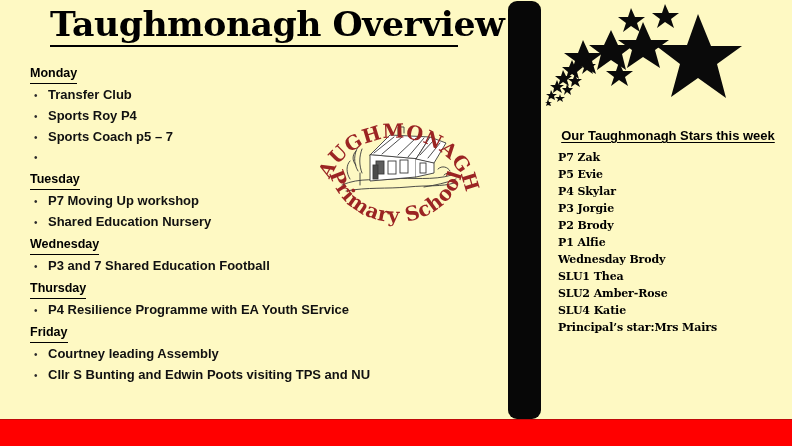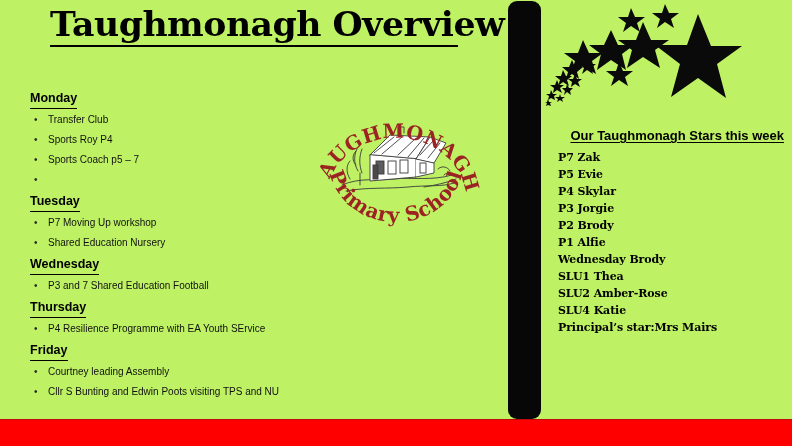--- a/index.html
+++ b/index.html
@@ -12,21 +12,21 @@
     height: 446px;
     position: relative;
     overflow: hidden;
     font-family: "Liberation Sans", sans-serif;
     -webkit-font-smoothing: antialiased;
   }
 
   .slide {
     position: absolute;
     inset: 0;
-    background: #bef264;
+    background: #fef9c3;
   }
 
   
   .slide-title {
     position: absolute;
     left: 50px;
     top: 4px;
     width: 400px;
     font-family: "DejaVu Serif", "Liberation Serif", serif;
     font-weight: 700;
@@ -39,21 +39,21 @@
     padding-bottom: 1px;
     white-space: nowrap;
     transform: scaleX(1.02);
     transform-origin: left center;
   }
 
   
   .agenda {
     position: absolute;
     left: 30px;
-    top: 88px;
+    top: 63px;
     width: 420px;
   }
   .day-heading {
     font-family: "Liberation Sans", sans-serif;
     font-weight: 700;
     font-size: 12.5px;
     line-height: 19px;
     color: #000000;
     display: inline-block;
     border-bottom: 1.5px solid #000000;
@@ -69,22 +69,22 @@
   .bullet-mark {
     width: 14px;
     flex: 0 0 14px;
     font-size: 10px;
     color: #2b2b2b;
     line-height: 20px;
     text-align: left;
   }
   .bullet-text {
     font-family: "Liberation Sans", sans-serif;
-    font-weight: 400;
-    font-size: 10px;
+    font-weight: 700;
+    font-size: 13px;
     color: #111111;
     white-space: nowrap;
   }
 
   
   .logo-badge {
     position: absolute;
     left: 312px;
     top: 103px;
     width: 168px;
@@ -119,21 +119,21 @@
     left: 548px;
     top: 128px;
     width: 240px;
   }
   .stars-heading {
     font-family: "Liberation Sans", sans-serif;
     font-weight: 700;
     font-size: 13px;
     line-height: 16px;
     color: #000000;
-    text-align: right;
+    text-align: center;
     text-decoration: underline;
     text-underline-offset: 2px;
     margin: 0 0 5px 0;
     padding: 0 4px;
   }
   .star-name {
     font-family: "DejaVu Serif", "Liberation Serif", serif;
     font-weight: 700;
     font-size: 11px;
     line-height: 17px;

